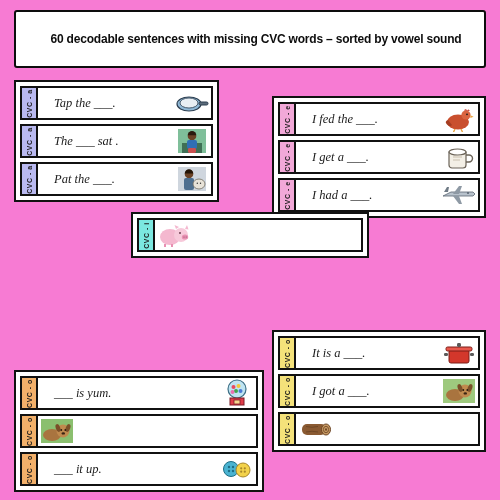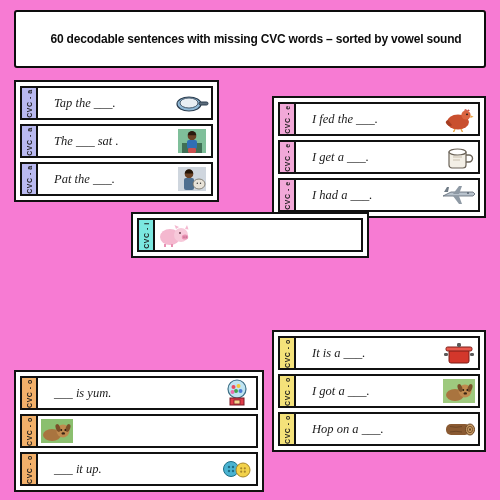--- a/index.html
+++ b/index.html
@@ -332,21 +332,20 @@
           <circle cx="21.3" cy="12" r="0.9" fill="#2b1a0f"></circle>
           <circle cx="25.3" cy="12" r="0.9" fill="#2b1a0f"></circle>
           <ellipse cx="23.3" cy="15.4" rx="1.7" ry="1.2" fill="#3a2413"></ellipse>
         </svg>
       </div>
     </div>
     <div class="strip">
       <div class="cvc-tab" style="background:#f4e27a">
         <span class="cvc-label">CVC - o</span>
       </div>
-      <div class="sentence">Hop on a ___.</div>
       <div class="pic">
         <svg width="34" height="22" viewBox="0 0 34 22">
           <rect x="4" y="6" width="24" height="11" rx="5" fill="#8a5a32"></rect>
           <ellipse cx="28" cy="11.5" rx="4.5" ry="5.5" fill="#c79a63" stroke="#6b4424" stroke-width="1"></ellipse>
           <ellipse cx="28" cy="11.5" rx="2.6" ry="3.2" fill="none" stroke="#6b4424" stroke-width="0.8"></ellipse>
           <ellipse cx="28" cy="11.5" rx="1" ry="1.3" fill="#6b4424"></ellipse>
           <path d="M8 8.5q6 1.5 12 0M8 14q6-1.5 12 0" stroke="#6b4424" stroke-width="0.9" fill="none"></path>
         </svg>
       </div>
     </div>

